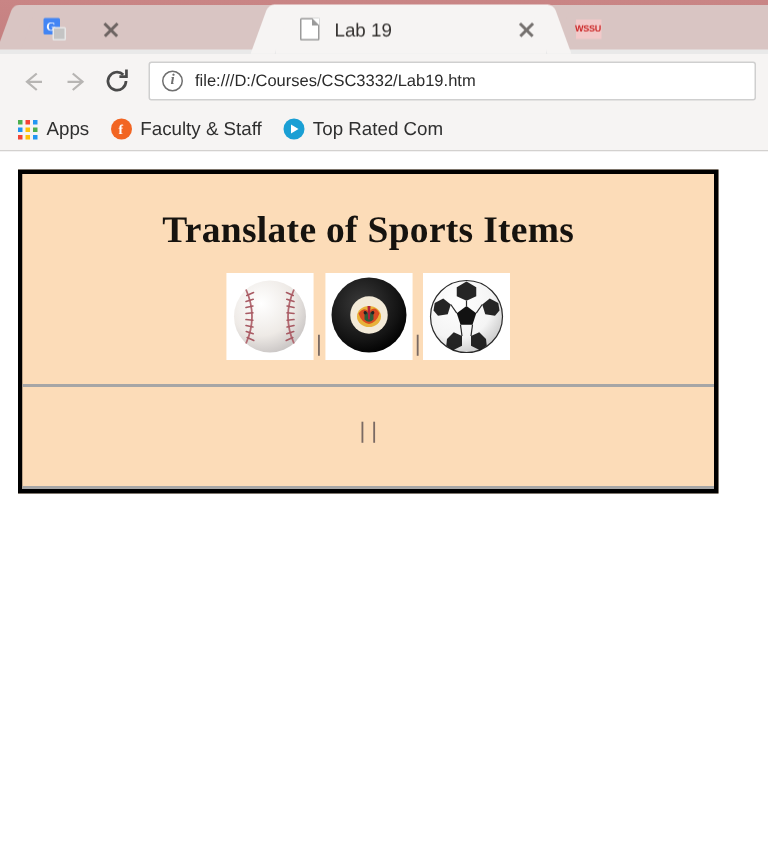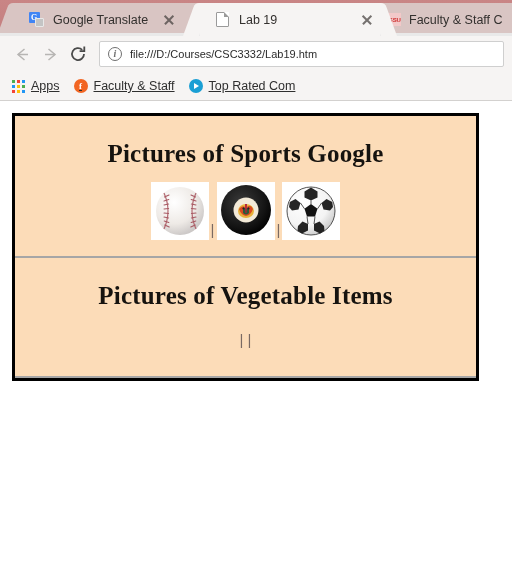--- a/index.html
+++ b/index.html
@@ -153,21 +153,20 @@
     align-items:center;
     padding-left: 12px;
     overflow:hidden;
   }
   .bm {
     display:flex; align-items:center;
     margin-right: 14px;
     font-size: 12.5px;
     color: #2f2f2f;
     white-space:nowrap;
-    text-decoration:underline;
   }
   .bm .bm-ico { margin-right:6px; display:flex; align-items:center; flex:0 0 auto;}
   .apps-grid { width:13px; height:13px; display:grid; grid-template-columns:repeat(3,3px); grid-template-rows:repeat(3,3px); gap:2px; }
   .apps-grid i { display:block; width:3px; height:3px; }
   .fs-ico { width:14px;height:14px;border-radius:50%;background:#f26522;color:#fff;font-size:9px;line-height:14px;text-align:center;font-family:"Liberation Serif",serif;font-weight:bold;}
   .play-ico{ width:14px;height:14px;border-radius:50%;background:#1a9fd4; position:relative;}
   .play-ico::after{content:"";position:absolute;left:5px;top:3.5px;border-style:solid;border-width:3.5px 0 3.5px 5px;border-color:transparent transparent transparent #fff;}
 
   
   .viewport {
@@ -251,41 +250,39 @@
 
     <div class="tab inactive" style="left:14px; width:196px;">
       <span class="tabskew-l"></span>
       <span class="tabskew-r"></span>
       <span class="tab-favicon">
         <span class="gt-icon">
           <span class="gt-blue">G</span>
           <span class="gt-gray"></span>
         </span>
       </span>
-      <span class="tab-title">Google Translate</span>
       <span class="tab-close"></span>
     </div>
 
-    <div class="tab active" style="left:200px; width:180px;">
+    <div class="tab active" style="left:184px; width:180px;">
       <span class="tabskew-l"></span>
       <span class="tabskew-r"></span>
       <span class="tab-favicon">
         <span class="doc-icon"></span>
       </span>
       <span class="tab-title">Lab 19</span>
       <span class="tab-close" style="margin-left:auto;"></span>
     </div>
 
     <div class="tab inactive" style="left:370px; width:180px;">
       <span class="tabskew-l"></span>
 
       <span class="tab-favicon">
         <span class="wssu-icon">WSSU</span>
       </span>
-      <span class="tab-title">Faculty &amp; Staff C</span>
     </div>
   </div>
 
   <div class="toolbar">
     <div class="nav-btn">
       <svg width="19" height="19" viewBox="0 0 19 19" aria-hidden="true">
         <path d="M11.5 4 L5 9.5 L11.5 15" fill="none" stroke="#b7b5b3" stroke-width="1.5"></path>
         <line x1="5" y1="9.5" x2="15" y2="9.5" stroke="#b7b5b3" stroke-width="1.5"></line>
       </svg>
     </div>
@@ -340,21 +337,21 @@
         <span class="play-ico"></span>
       </span>
       <span>Top Rated Com</span>
     </div>
   </div>
 
   <div class="viewport">
     <div class="page-table">
 
       <div class="sect">
-        <div class="heading">Pictures of Sports Google</div>
+        <div class="heading">Translate of Sports Items</div>
         <div class="pic-row">
 
           <span class="pic">
             <svg width="58" height="58" viewBox="0 0 58 58">
               <rect width="58" height="58" fill="#ffffff"></rect>
               <defs>
                 <radialGradient id="bg1" cx="38%" cy="32%" r="72%">
                   <stop offset="0%" stop-color="#ffffff"></stop>
                   <stop offset="62%" stop-color="#eeeae6"></stop>
                   <stop offset="100%" stop-color="#c9c5c4"></stop>
@@ -435,21 +432,20 @@
                 <line x1="26" y1="42" x2="25" y2="34.5"></line>
                 <line x1="32" y1="42" x2="33" y2="34.5"></line>
               </g>
             </svg>
           </span>
 
         </div>
       </div>
 
       <div class="sect">
-        <div class="heading">Pictures of Vegetable Items</div>
         <div class="pic-row veg-row">
           <span class="sep">|</span>
           <span class="sep">|</span>
         </div>
       </div>
 
 
     </div>
   </div>
 

